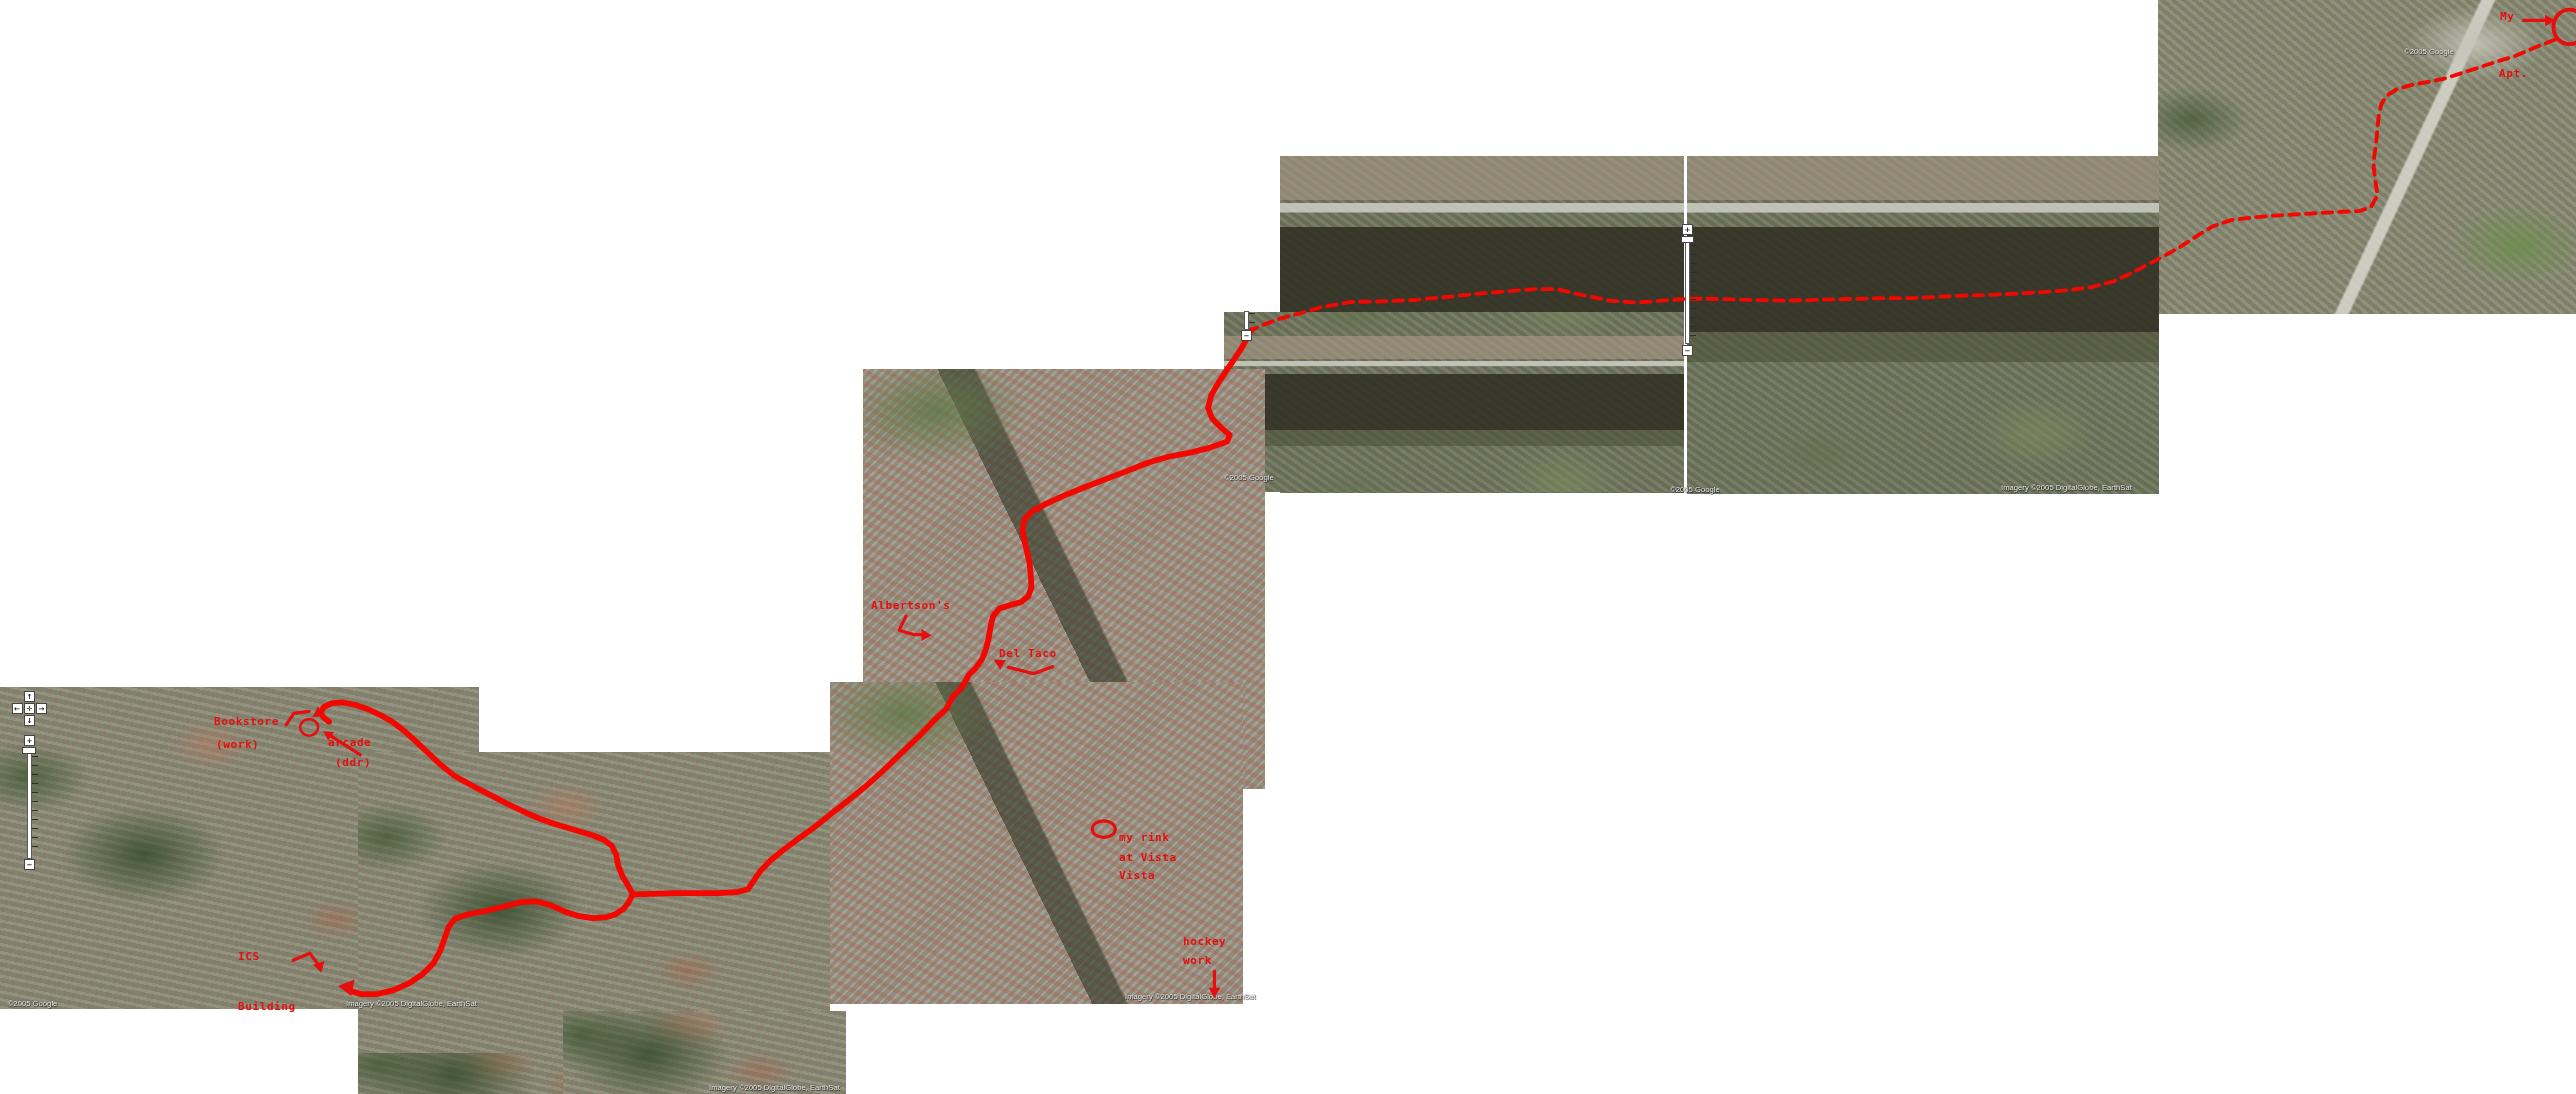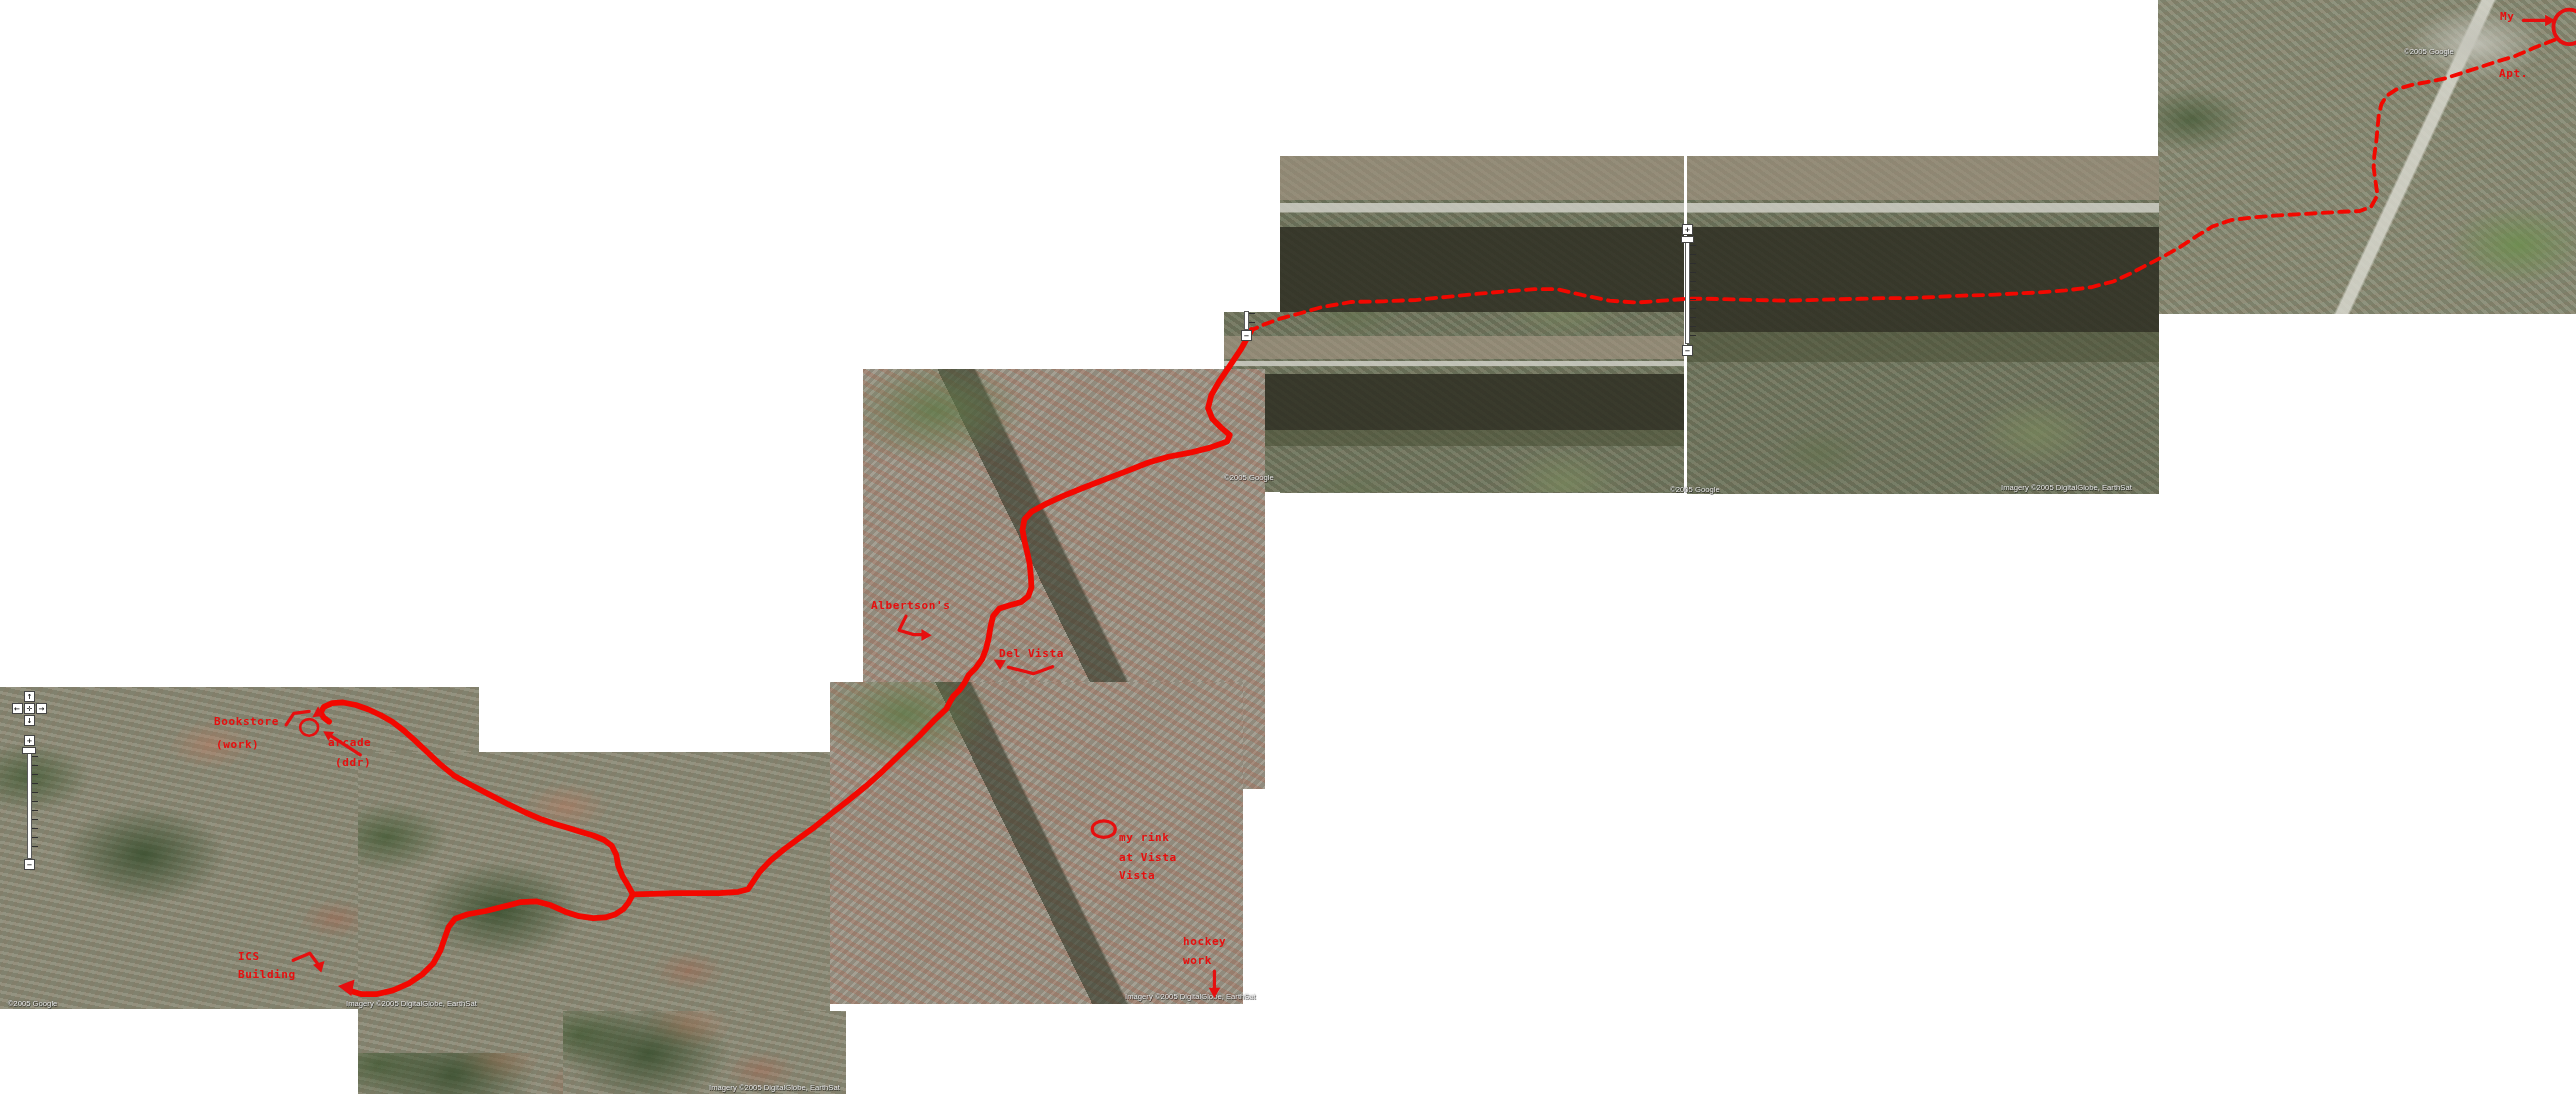--- a/index.html
+++ b/index.html
@@ -123,23 +123,23 @@
       <ellipse cx="483" cy="1137" rx="14" ry="13" stroke-width="4" class="rt-circle"></ellipse>
       <ellipse cx="1725" cy="1296" rx="18" ry="13" stroke-width="5" class="rt-circle"></ellipse>
       <ellipse cx="4016" cy="42" rx="25" ry="27" stroke-width="6" class="rt-circle"></ellipse>
     </svg>
 
   <div class="lbl" style="left:214px;top:716px;">Bookstore</div>
   <div class="lbl" style="left:216px;top:739px;">(work)</div>
   <div class="lbl" style="left:328px;top:737px;text-align:right;">arcade</div>
   <div class="lbl" style="left:335px;top:757px;">(ddr)</div>
   <div class="lbl" style="left:238px;top:951px;">ICS</div>
-  <div class="lbl" style="left:238px;top:969px;">Building</div>
+  <div class="lbl" style="left:238px;top:1001px;">Building</div>
   <div class="lbl" style="left:871px;top:600px;">Albertson's</div>
-  <div class="lbl" style="left:999px;top:648px;">Del Vista</div>
+  <div class="lbl" style="left:999px;top:648px;">Del Taco</div>
   <div class="lbl" style="left:1119px;top:832px;">my rink</div>
   <div class="lbl" style="left:1119px;top:852px;">at Vista</div>
   <div class="lbl" style="left:1119px;top:870px;">Vista</div>
   <div class="lbl" style="left:1183px;top:936px;">hockey</div>
   <div class="lbl" style="left:1183px;top:955px;">work</div>
   <div class="lbl" style="left:2500px;top:11px;">My</div>
   <div class="lbl" style="left:2499px;top:27.5px;margin-top:40px;">Apt.</div>
 
   <div class="ctl-btn" style="left:24px;top:691px;">
       <span>↑</span>

